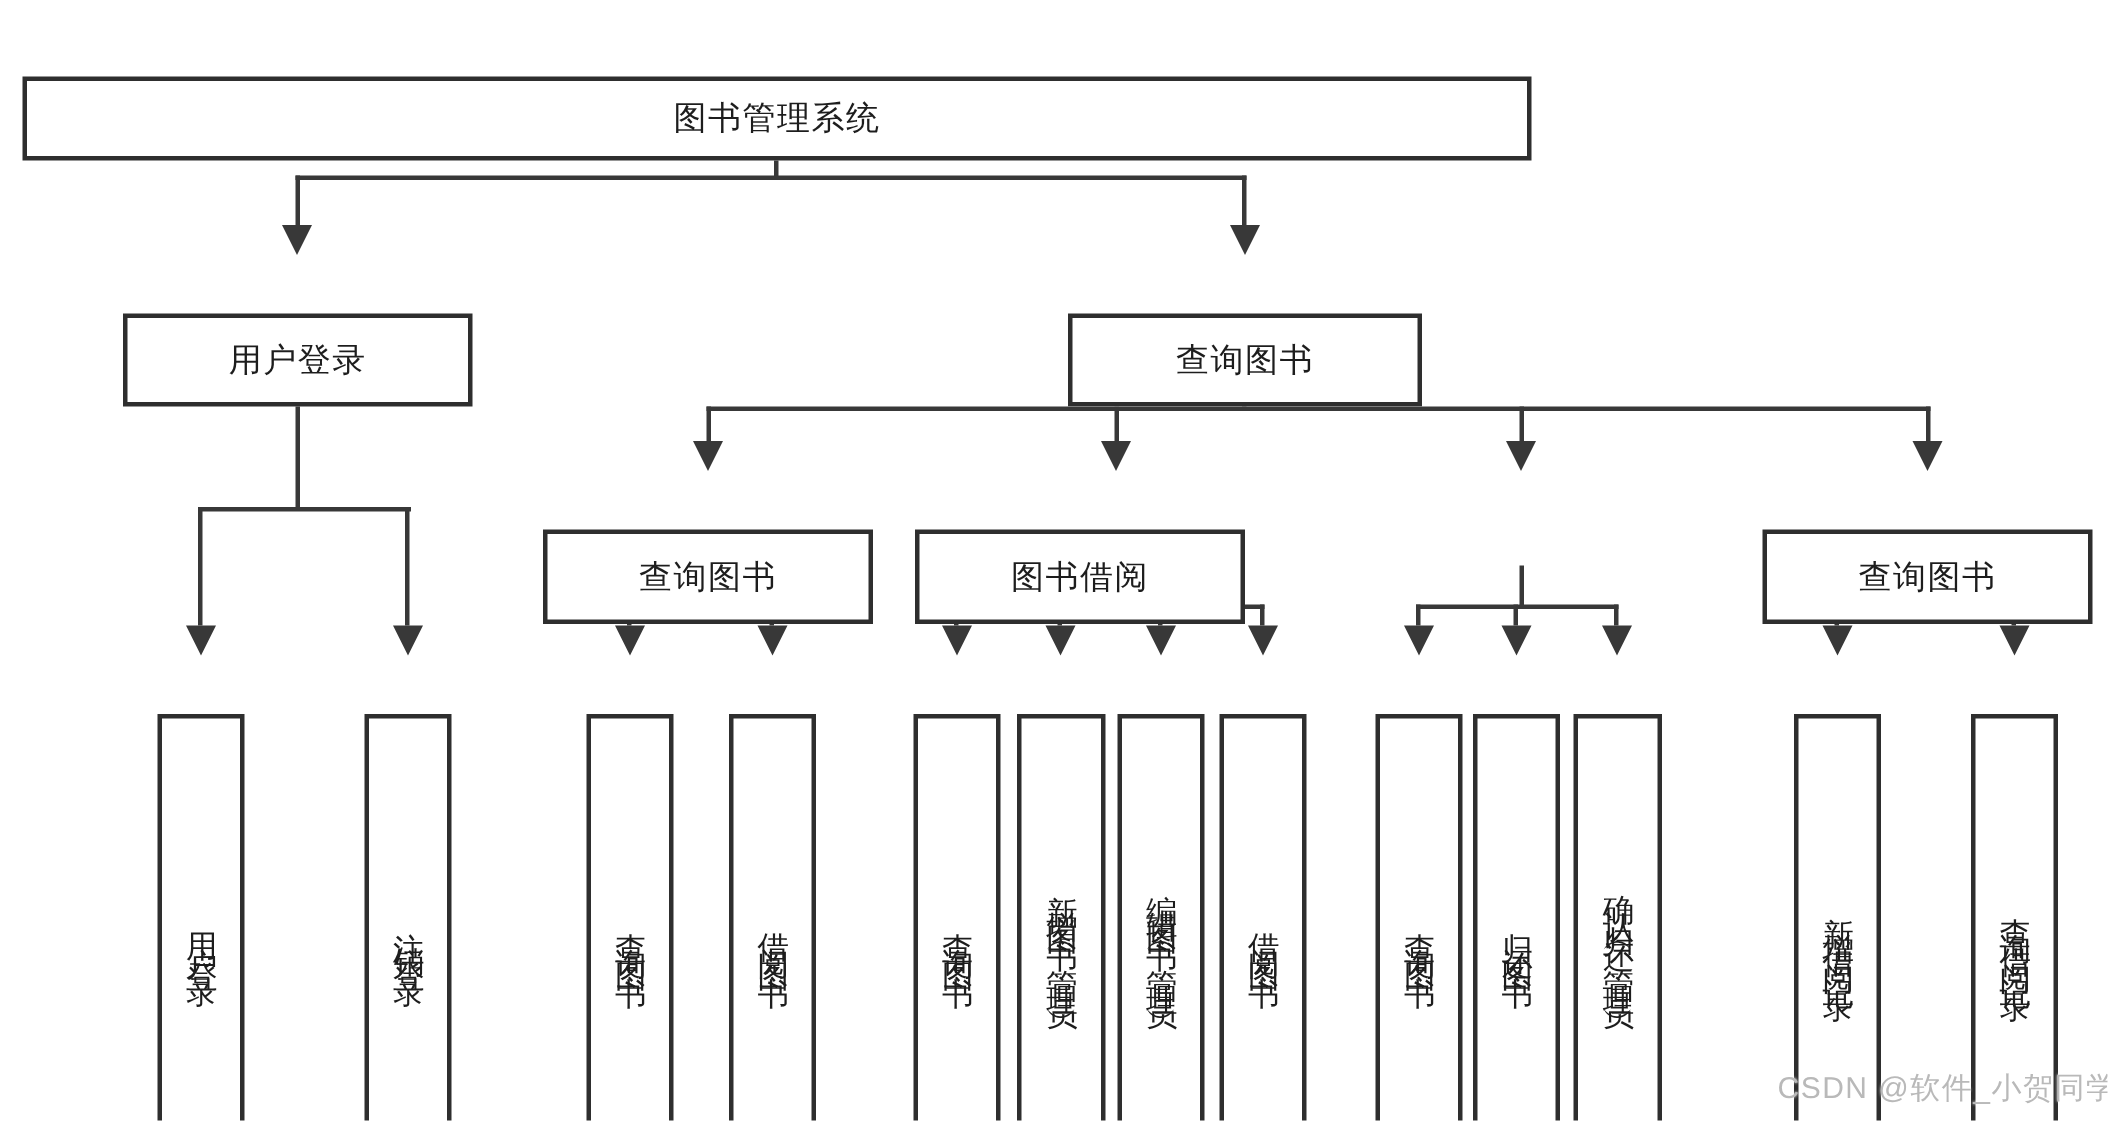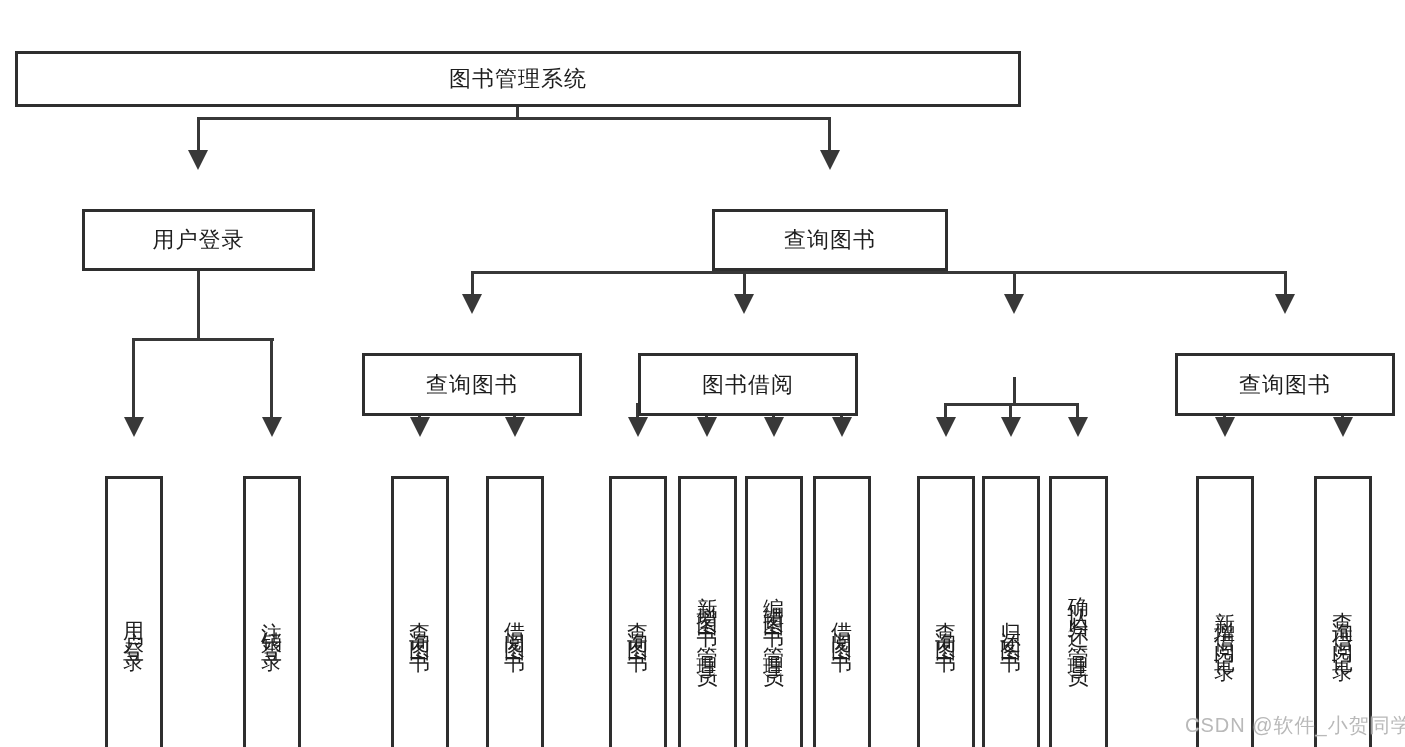--- a/index.html
+++ b/index.html
@@ -143,21 +143,21 @@
   <div class="box" style="left:82px;top:170px;width:233px;height:62px">
     <span>用户登录</span>
   </div>
   <div class="box" style="left:712px;top:170px;width:236px;height:62px">
     <span>查询图书</span>
   </div>
 
   <div class="box" style="left:362px;top:314px;width:220px;height:63px">
     <span>查询图书</span>
   </div>
-  <div class="box" style="left:638px;top:314px;width:220px;height:63px">
+  <div class="box" style="left:610px;top:314px;width:220px;height:63px">
     <span>图书借阅</span>
   </div>
   <div class="box" style="left:1175px;top:314px;width:220px;height:63px">
     <span>查询图书</span>
   </div>
 
   <div class="box vbox" style="left:105px;top:437px;width:58px;height:298px">
     <span class="vtext">用户登录</span>
   </div>
   <div class="box vbox" style="left:243px;top:437px;width:58px;height:298px">

